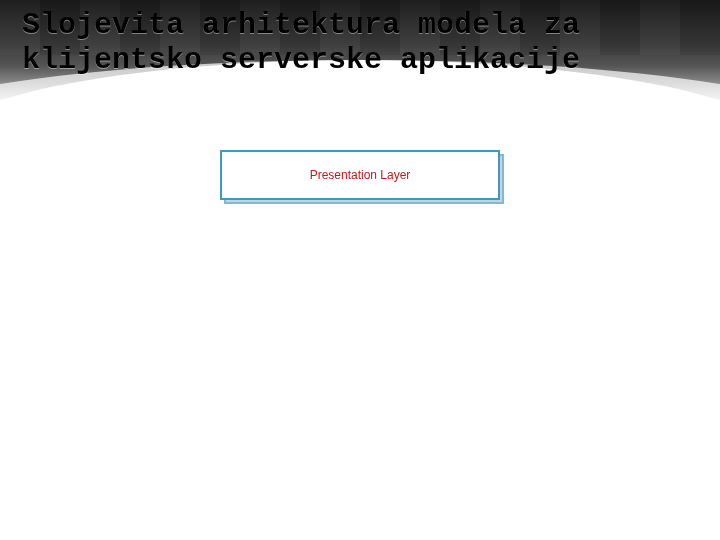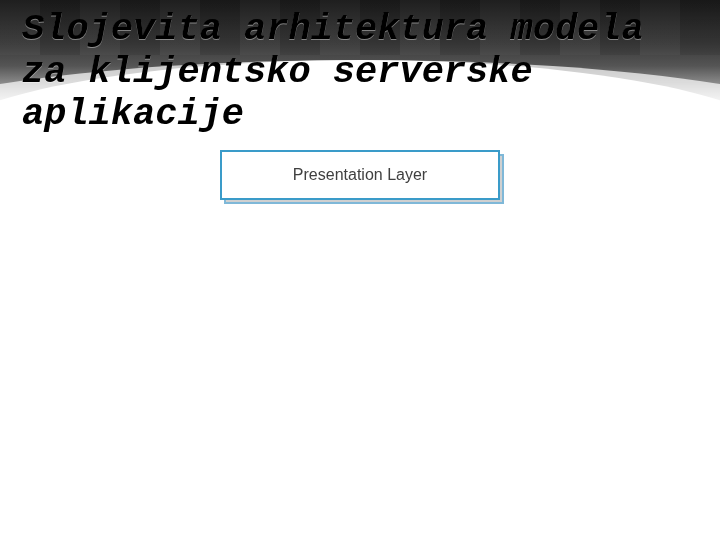--- a/index.html
+++ b/index.html
@@ -53,26 +53,25 @@
     height: 80px;
     background: rgba(255,255,255,0.7);
   }
   .title {
     position: absolute;
     top: 8px;
     left: 22px;
     right: 22px;
     font-family: "Courier New", Courier, monospace;
     font-weight: 700;
-    font-size: 37px;
+    font-size: 30px;
     line-height: 1.15;
     color: #000;
     text-shadow: 0 1px 0 rgba(255,255,255,0.4);
     z-index: 2;
-    font-style: italic;
   }
   .diagram {
     position: absolute;
     top: 150px;
     left: 0;
     right: 0;
     display: flex;
     flex-direction: column;
     align-items: center;
     gap: 26px;
@@ -95,23 +94,23 @@
     position: absolute;
     top: 0;
     left: 0;
     width: 100%;
     height: 100%;
     background: #ffffff;
     border: 2px solid #3a9bc9;
     display: flex;
     align-items: center;
     justify-content: center;
-    font-size: 16px;
+    font-size: 12px;
     font-weight: 400;
-    color: #404040;
+    color: #b91c1c;
   }
 </style>
 </head>
 <body>
 
 <div class="header-bg">
   <div class="wave w2"></div>
   <div class="wave"></div>
 </div>
 

